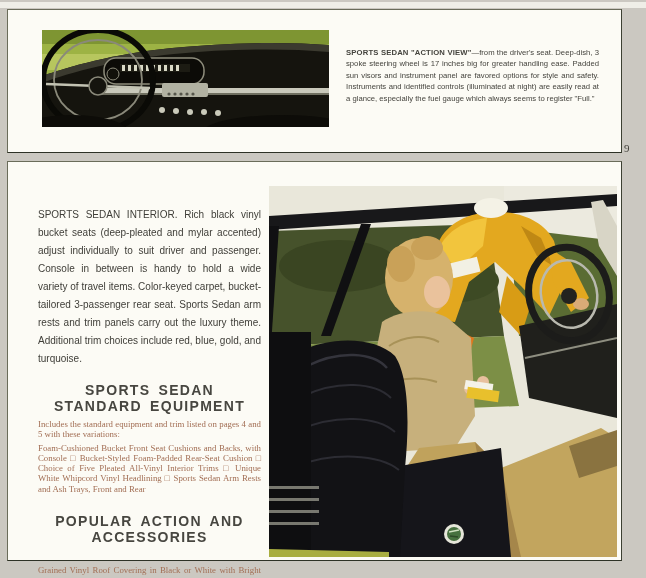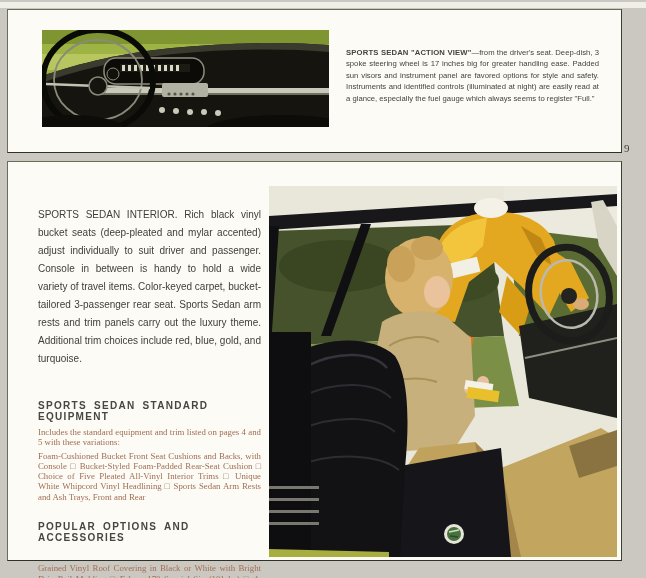--- a/index.html
+++ b/index.html
@@ -15,22 +15,22 @@
   .dash-photo{position:absolute;left:34px;top:20px;width:287px;height:97px;display:block;}
   .caption{position:absolute;left:338px;top:29px;width:253px;font-size:7.7px;line-height:11.5px;
            color:#45443e;text-align:justify;}
   .caption .lead{font-weight:bold;letter-spacing:.15px;}
 
   .page-number{position:absolute;left:624px;top:142px;font-family:"Liberation Serif",serif;
                font-size:11px;color:#45443e;}
 
   .left-col{position:absolute;left:30px;top:44px;width:223px;}
   .sans-para{margin:0;font-size:10px;line-height:18px;color:#3f3e38;text-align:justify;}
-  .col-heading{margin:32px 0 0;font-size:10px;font-weight:bold;letter-spacing:1.3px;
-               word-spacing:3px;color:#474640;}
+  .col-heading{margin:14px 0 0;font-size:14px;font-weight:bold;letter-spacing:1.3px;
+               word-spacing:3px;color:#474640;text-align:center;}
   .serif-para{margin:5px 0 0;font-family:"Liberation Serif",serif;font-size:8.8px;
               line-height:10.3px;color:#a26e54;text-align:justify;}
   .serif-para.items{margin-top:3px;font-family:Liberation Serif, serif;}
   .options-heading{margin-top:19px;}
   .options-para{margin-top:20px;line-height:11px;}
   .footnote{margin-top:5px;font-style:italic;font-weight:bold;color:#8d5f48;text-align:left;}
 
   .interior-photo{position:absolute;left:261px;top:24px;width:348px;height:371px;display:block;}
 </style>
 </head>
@@ -100,21 +100,21 @@
 
   <div class="panel main">
 
     <div class="left-col">
       <p class="sans-para">SPORTS SEDAN INTERIOR. Rich black vinyl bucket seats (deep-pleated and mylar accented) adjust individually to suit driver and passenger. Console in between is handy to hold a wide variety of travel items. Color-keyed carpet, bucket-tailored 3-passenger rear seat. Sports Sedan arm rests and trim panels carry out the luxury theme. Additional trim choices include red, blue, gold, and turquoise.</p>
 
       <h3 class="col-heading">SPORTS SEDAN STANDARD EQUIPMENT</h3>
       <p class="serif-para">Includes the standard equipment and trim listed on pages 4 and 5 with these variations:</p>
       <p class="serif-para items">Foam-Cushioned Bucket Front Seat Cushions and Backs, with Console □ Bucket-Styled Foam-Padded Rear-Seat Cushion □ Choice of Five Pleated All-Vinyl Interior Trims □ Unique White Whipcord Vinyl Headlining □ Sports Sedan Arm Rests and Ash Trays, Front and Rear</p>
 
-      <h3 class="col-heading options-heading">POPULAR OPTIONS AND ACCESSORIES</h3>
+      <h3 class="col-heading options-heading">POPULAR ACTION AND ACCESSORIES</h3>
       <p class="serif-para options-para">Grained Vinyl Roof Covering in Black or White with Bright Drip Rail Molding □ Falcon 170 Special Six (101 hp) □ 4-Speed Manual Transmission □ Padded Instrument Panel and Visors—Seat Belts □ All-Transistor, Push Button Radio □ Self-Regulating Electric Clock □ Ford-Aire Conditioner □ Simulated Wire Wheel Covers</p>
       <p class="serif-para footnote">See pages 20-19 for Options, Accessories, Power Teams</p>
     </div>
 
     <svg class="interior-photo" viewBox="0 0 348 371" preserveAspectRatio="none">
       <rect width="348" height="371" fill="#e9e7da"></rect>
 
       <g>
         <rect x="235" width="113" height="60" fill="#eceadf"></rect>
         <polygon points="0,45 220,38 235,150 0,160" fill="#46522b"></polygon>

